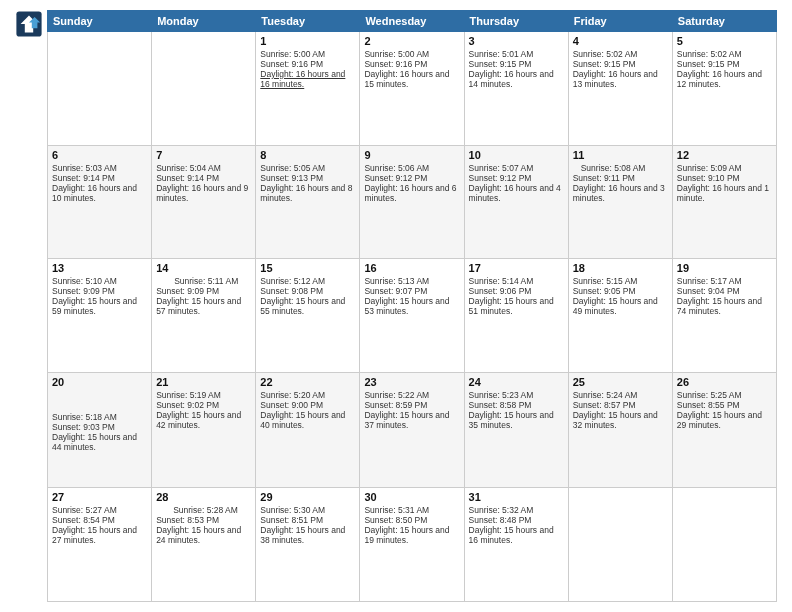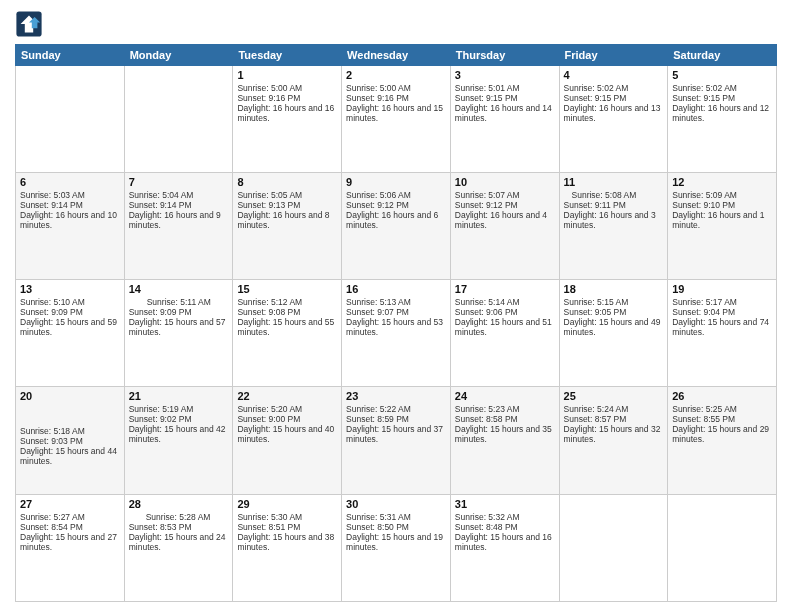--- a/index.html
+++ b/index.html
@@ -8,21 +8,21 @@
       height: 612px;
       font-family: Arial, sans-serif;
       background: #fff;
       overflow: hidden;
     }
     .page {
       width: 792px;
       height: 612px;
       padding: 10px 15px;
       display: flex;
-      flex-direction: column;
+      flex-direction: row;
     }
     .header {
       display: flex;
       justify-content: space-between;
       align-items: flex-start;
       margin-bottom: 6px;
     }
     .logo {
       display: flex;
       align-items: center;
@@ -126,21 +126,21 @@
         </tr>
     </thead>
     <tbody id="calendar-body">
     <tr class="row-white">
           <td class="empty-cell"></td>
           <td class="empty-cell"></td>
           <td>
             <span class="day-num">1</span>
             <span style="display: block;">Sunrise: 5:00 AM</span>
             <span style="display: block;">Sunset: 9:16 PM</span>
-            <span style="display: block;">Daylight: 16 hours and 16 minutes.</span>
+            <span style="display: block; text-decoration: underline;">Daylight: 16 hours and 16 minutes.</span>
           </td>
           <td>
             <span class="day-num">2</span>
             <span style="display: block;">Sunrise: 5:00 AM</span>
             <span style="display: block;">Sunset: 9:16 PM</span>
             <span style="display: block;">Daylight: 16 hours and 15 minutes.</span>
           </td>
           <td>
             <span class="day-num">3</span>
             <span style="display: block;">Sunrise: 5:01 AM</span>

